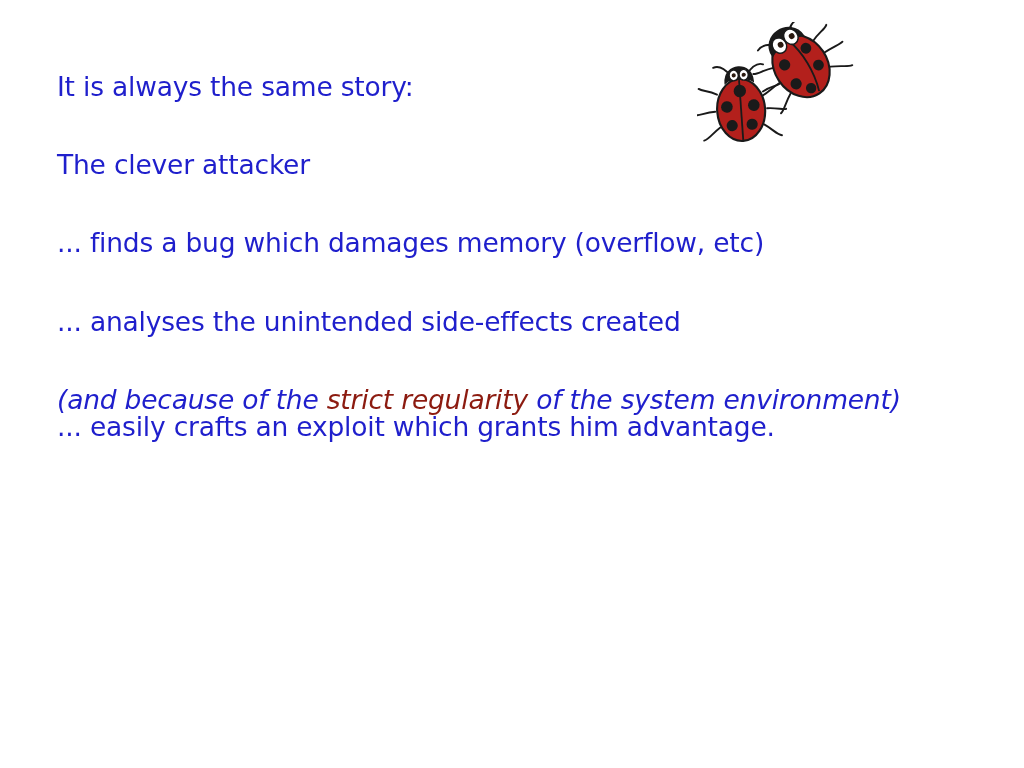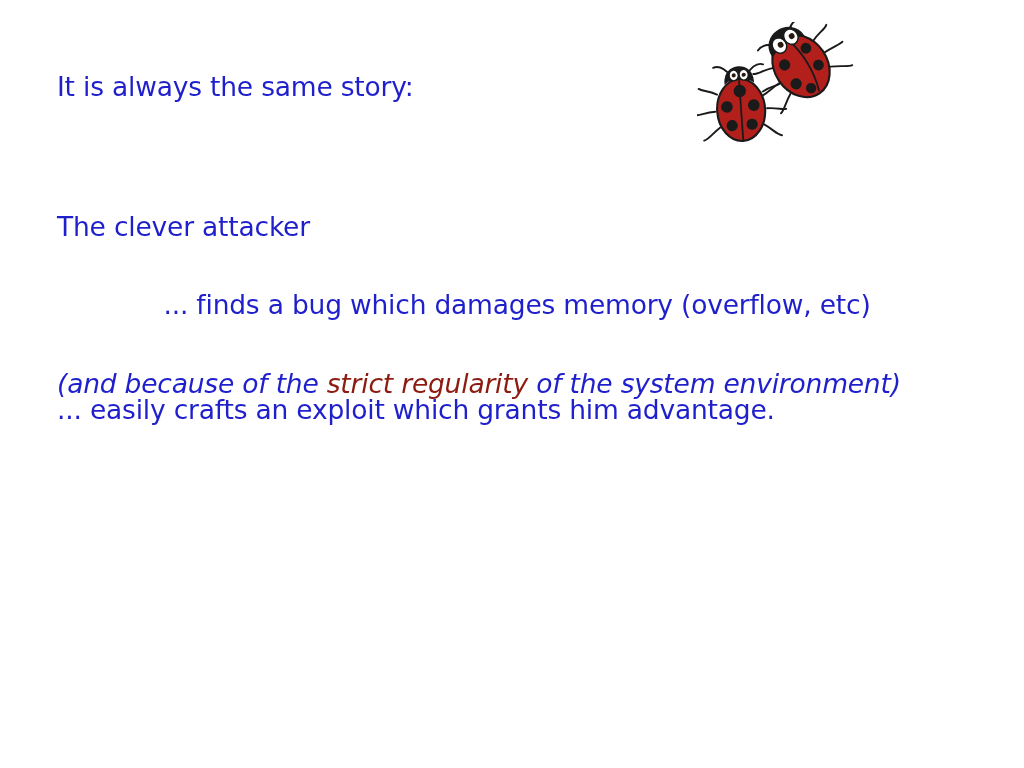--- a/index.html
+++ b/index.html
@@ -31,22 +31,22 @@
     font-family: "DejaVu Sans", sans-serif;
     font-size: 26.5px;
     font-weight: 500;
     letter-spacing: -0.2px;
     color: #1f1fcc;
     white-space: nowrap;
     line-height: 1.0;
   }
 
   .line-1  { margin-top: 0px; }
-  .line-2  { margin-top: 113px; }
-  .line-3  { margin-top: 52px; text-align: center; }
+  .line-2  { margin-top: 51px; }
+  .line-3  { margin-top: 52px; }
   .line-4  { margin-top: 52px; }
   .line-5  { margin-top: 52px; font-style: italic; }
   .line-6  { }
 
   .hl-red { color: #8c1b10; }
 
   
   #ladybug-figure {
     position: absolute;
     left: 697px;
@@ -63,20 +63,21 @@
 <div id="slide">
 
   <div class="text-body">
 
     <div class="line line-1">It is always the same story:</div>
 
     <div class="line line-2">The clever attacker</div>
 
     <div class="line line-3">... finds a bug which damages memory (overflow, etc)</div>
 
+    <div class="line line-4">... analyses the unintended side-effects created</div>
 
     <div class="line line-5"><span>(and because of the </span><span class="hl-red">strict regularity</span><span> of the system environment)</span></div>
 
     <div class="line line-6">... easily crafts an exploit which grants him advantage.</div>
 
   </div>
 
   <div id="ladybug-figure">
     <svg width="160" height="132" viewBox="0 0 160 132" xmlns="http://www.w3.org/2000/svg">
 

